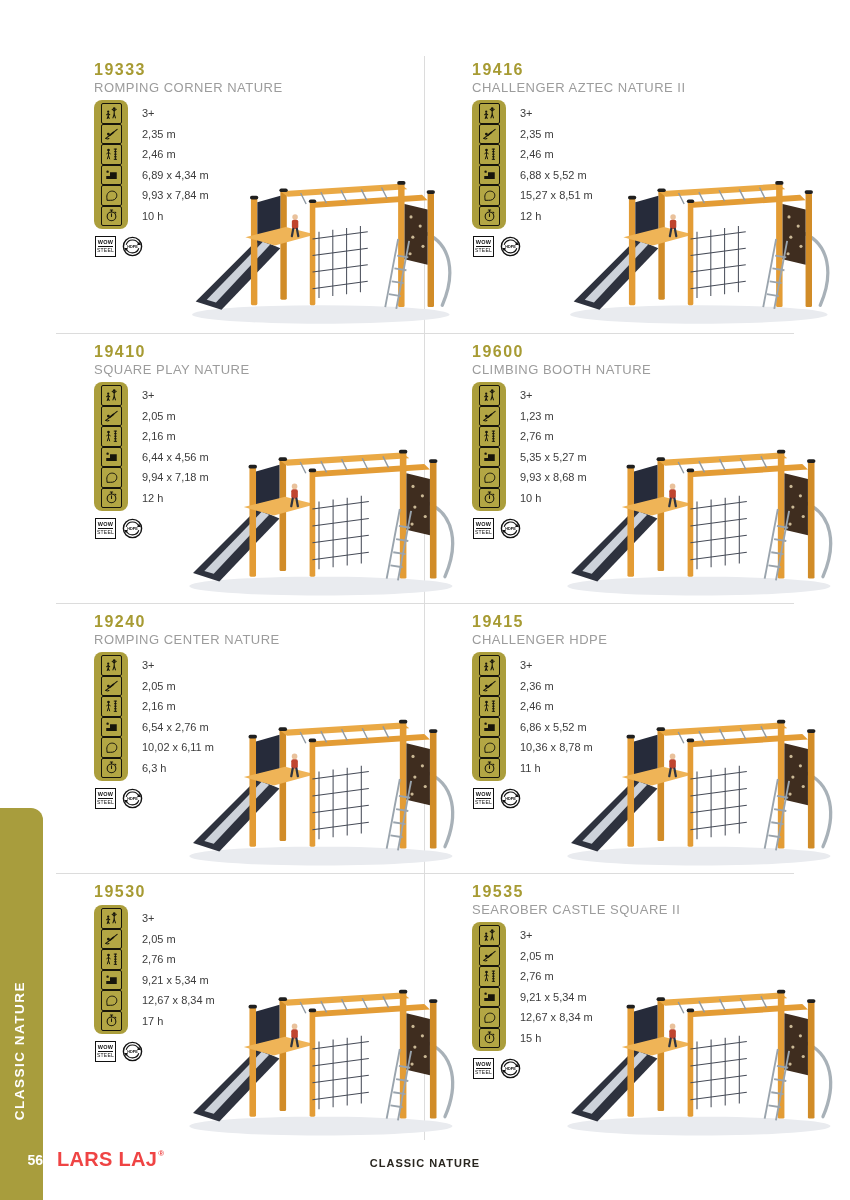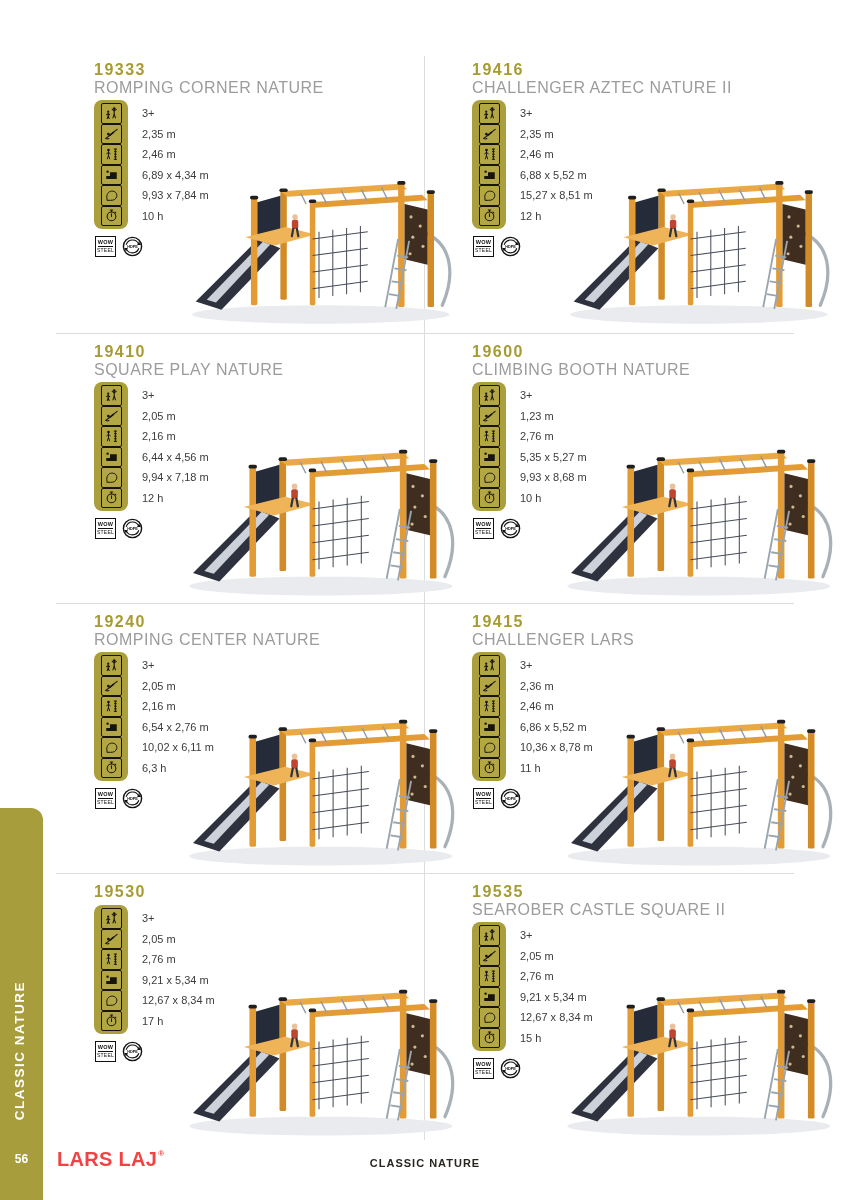--- a/index.html
+++ b/index.html
@@ -11,21 +11,21 @@
   .div-v{position:absolute;left:424px;top:56px;width:1px;height:1084px;background:#dcdcdc;}
   .div-h{position:absolute;left:56px;width:738px;height:1px;background:#dcdcdc;}
 
   
   .grid{
     position:absolute;left:58px;top:61px;width:750px;
     display:grid;grid-template-columns:378px 372px;grid-template-rows:282px 270px 270px 262px;margin-left:36px;
   }
   .cell{position:relative;}
   .pid{margin:0;font-size:16px;line-height:17px;font-weight:700;color:#a79b33;letter-spacing:1.5px;}
-  .pname{margin:2px 0 0 0;font-size:16px;line-height:15px;font-weight:400;color:#9c9c9c;letter-spacing:0.5px;}
+  .pname{margin:2px 0 0 0;font-size:13px;line-height:15px;font-weight:400;color:#9c9c9c;letter-spacing:0.5px;}
 
   .specs{position:relative;margin-top:5px;width:220px;}
   .strip{width:34px;background:#ab9e3c;border-radius:8px;padding:3px 0;}
   .sicon{
     box-sizing:border-box;width:21px;height:20.5px;margin:0 auto;
     background:#b3a644;border:1.6px solid #17150b;border-radius:2px;
     display:flex;align-items:center;justify-content:center;
   }
   .vals{position:absolute;left:48px;top:3px;}
   .val{height:20.5px;line-height:20.5px;font-size:11px;color:#3c3c3c;white-space:nowrap;}
@@ -44,22 +44,22 @@
   .band{
     position:absolute;left:0;top:808px;width:43px;height:392px;
     background:#a89d3d;border-top-right-radius:12px;
   }
   .side-label{
     position:absolute;left:12px;bottom:80px;
     writing-mode:vertical-rl;transform:rotate(180deg);
     color:#fff;font-weight:700;font-size:13.5px;letter-spacing:1.5px;white-space:nowrap;
   }
   .page-num{
-    position:absolute;left:0;top:1152px;width:43px;text-align:center;
-    color:#fff;font-size:12px;font-weight:700;
+    position:absolute;left:0;top:1152px;width:43px;text-align:right;
+    color:#fff;font-size:14px;font-weight:700;
   }
 
   
   .brand{position:absolute;left:57px;top:1148px;color:#ef4444;font-weight:800;font-size:20px;letter-spacing:0.3px;}
   .brand sup{font-size:8px;position:relative;top:-2px;left:1px;}
   .footer-title{
     position:absolute;left:425px;top:1157px;transform:translateX(-50%);
     font-size:11px;font-weight:700;color:#29261f;letter-spacing:1px;white-space:nowrap;
   }
 </style>
@@ -597,21 +597,21 @@
     </div>
     <div class="pimg">
       <svg viewBox="0 0 300 200" preserveAspectRatio="xMidYMax meet">
             <use href="#pg"></use>
           </svg>
     </div>
   </section>
 
   <section class="cell">
     <h2 class="pid">19415</h2>
-    <h3 class="pname">CHALLENGER LARS</h3>
+    <h3 class="pname">CHALLENGER HDPE</h3>
     <div class="specs">
       <div class="strip">
         <span class="sicon">
           <svg viewBox="0 0 20 20" width="15" height="15">
             <g stroke="#17150b" stroke-width="1.4" stroke-linecap="round" fill="none">
               <circle cx="13.6" cy="3.4" r="1.8" fill="#17150b" stroke="none"></circle>
               <path d="M13.6 5.4 v5.4"></path>
                   <path d="M13.6 6.6 l-2.7 -2.1 M13.6 6.6 l2.7 -2.1"></path>
               <path d="M13.6 10.8 l-1.7 5 M13.6 10.8 l1.7 5"></path>
               <circle cx="5.6" cy="7.6" r="1.5" fill="#17150b" stroke="none"></circle>

